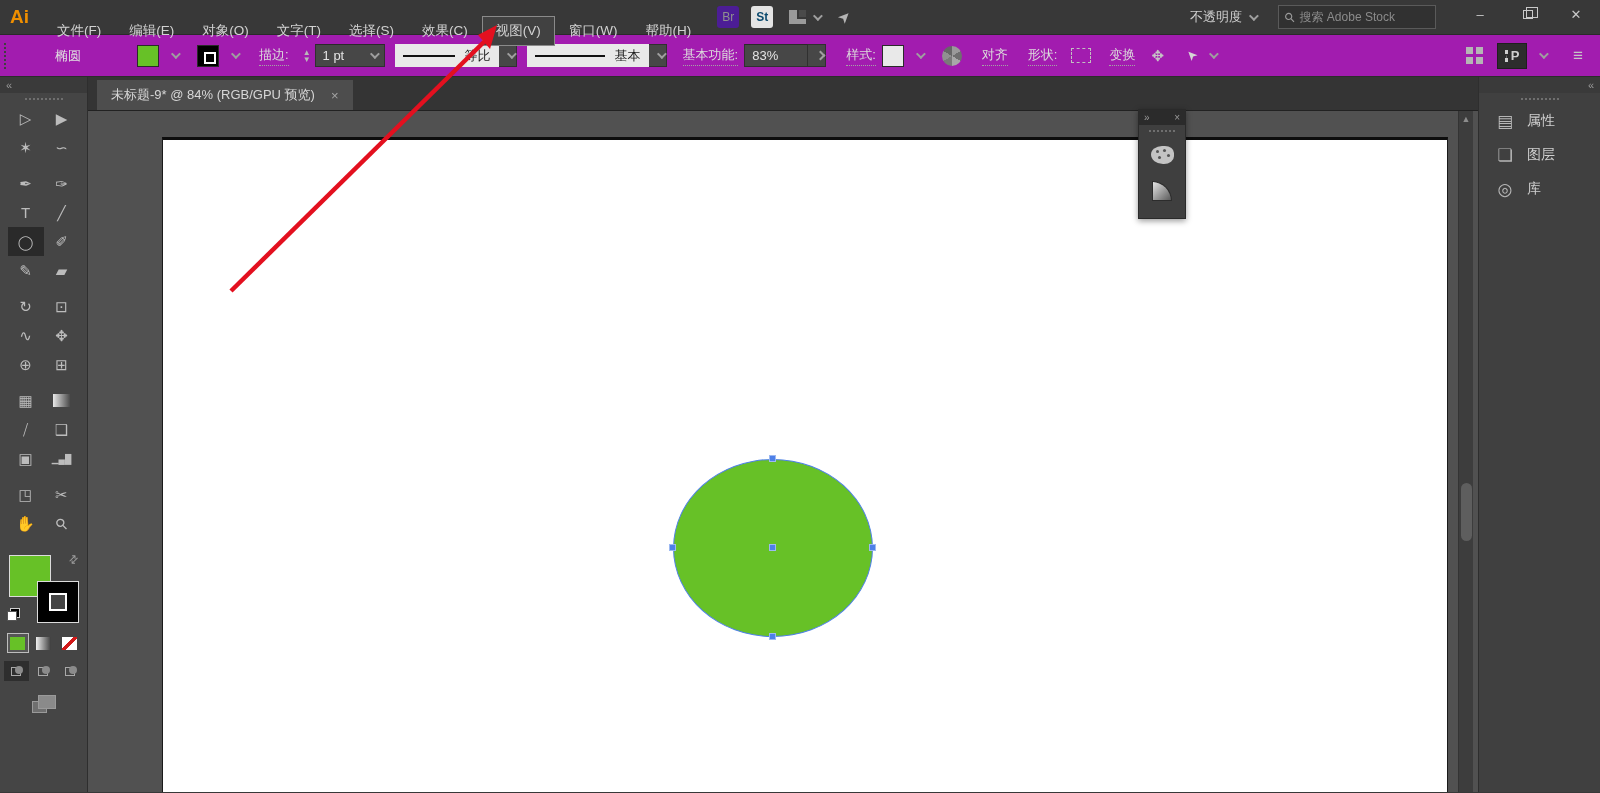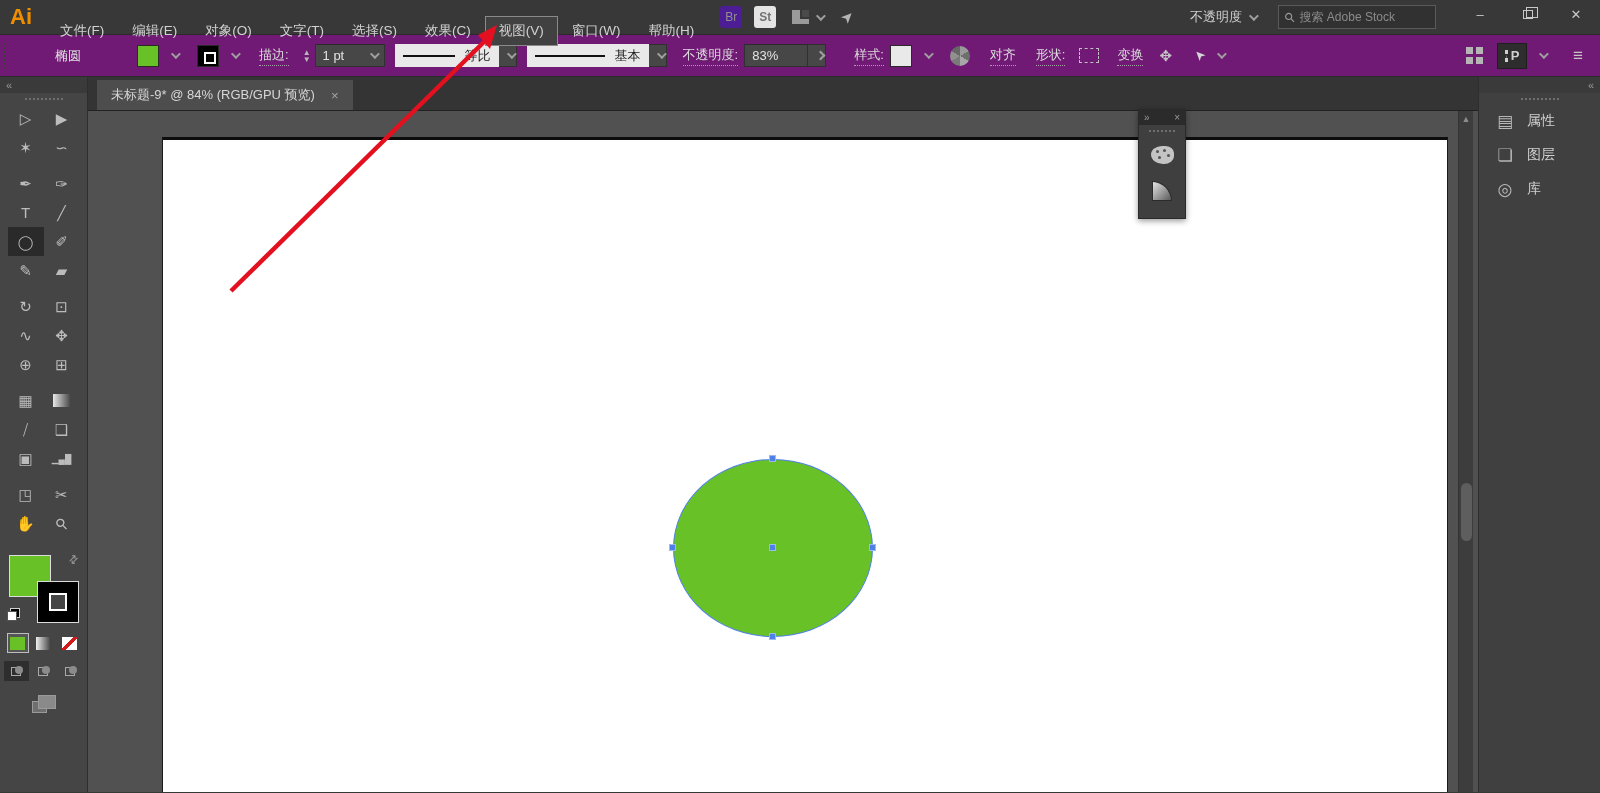--- a/index.html
+++ b/index.html
@@ -3,44 +3,44 @@
 <meta charset="utf-8">
 <style>
   html,body{margin:0;padding:0;width:1600px;height:793px;overflow:hidden;
     background:#383838;font-family:"Liberation Sans","DejaVu Sans",sans-serif;
     -webkit-font-smoothing:antialiased;}
   *{box-sizing:border-box;}
 
   
   .menubar{height:35px;background:#383838;border-bottom:1px solid #2a2a2a;
     display:flex;align-items:center;color:#d2d2d2;font-size:13.5px;position:relative;z-index:5;}
-  .ai-logo{color:#ef8f00;font-weight:bold;font-size:22px;padding:0 14px 0 10px;}
+  .ai-logo{color:#ef8f00;font-weight:bold;font-size:19px;padding:0 14px 0 10px;}
   .menu-item{padding:5px 13px;cursor:default;border:1px solid transparent;margin-top:27px;}
   .menu-item.highlighted{border:1px solid #8a8a8a;background:#414141;}
   .badge{width:22px;height:22px;border-radius:3px;display:flex;align-items:center;justify-content:center;
     font-size:12px;margin-left:12px;}
   .badge-br{background:#4c1d95;color:#8f8f8f;}
-  .badge-st{background:#e4e4e4;color:#737373;font-weight:bold;}
+  .badge-st{background:#e4e4e4;color:#0c4a6e;font-weight:bold;}
   .ws-icon{width:17px;height:14px;background:#9a9a9a;position:relative;margin-left:16px;}
   .ws-icon::after{content:"";position:absolute;right:0;top:0;width:7px;height:7px;background:#4a4a4a;border-left:2px solid #383838;border-bottom:2px solid #383838;}
   .rocket{color:#b5b5b5;font-size:15px;display:inline-block;transform:rotate(-45deg);margin-left:18px;}
   .chev{width:7px;height:7px;border-right:2px solid #9f9f9f;border-bottom:2px solid #9f9f9f;
     display:inline-block;transform:rotate(45deg) translateY(-2px);margin-left:7px;}
   .chev.right{transform:rotate(-45deg);}
   .workspace{margin-left:auto;display:flex;align-items:center;font-size:13px;color:#cfcfcf;}
   .searchbox{display:flex;align-items:center;margin-left:22px;width:158px;height:24px;
     border:1px solid #5a5a5a;background:#313131;color:#8b8b8b;font-size:12px;padding:0 6px;}
   .search-glyph{display:inline-block;transform:rotate(-45deg);font-size:13px;color:#9a9a9a;margin-right:5px;}
   .winbtns{display:flex;margin-left:20px;height:28px;align-self:flex-start;}
   .winbtn{width:48px;height:28px;display:flex;align-items:center;justify-content:center;color:#c9c9c9;font-size:13px;}
   .restore-ico{width:10px;height:9px;border:1px solid #c9c9c9;position:relative;background:#383838;}
   .restore-ico::before{content:"";position:absolute;left:2px;top:-4px;width:10px;height:9px;border:1px solid #c9c9c9;}
 
   
-  .optionsbar{height:42px;background:#701a75;border-bottom:1px solid #2c2c2c;display:flex;
+  .optionsbar{height:42px;background:#a21caf;border-bottom:1px solid #2c2c2c;display:flex;
     align-items:center;color:#dcdcdc;font-size:13px;position:relative;z-index:4;}
   .opt-label{margin:0 6px;white-space:nowrap;}
   .opt-label.linked{border-bottom:1px dotted #a5a5a5;padding-bottom:1px;}
   .ctx-label{margin-left:44px;margin-right:56px;color:#e0e0e0;}
   .swatch{width:22px;height:22px;border:1px solid #2a2a2a;display:inline-block;}
   .swatch.fill{background:#67c127;}
   .swatch.strokeblk{background:#000;position:relative;}
   .swatch.strokeblk::after{content:"";position:absolute;left:6px;top:6px;width:8px;height:8px;border:2px solid #fff;}
   .swatch.white{background:#e9e9e9;}
   .chevbtn{padding:4px 5px;display:inline-flex;align-items:center;}
@@ -224,29 +224,29 @@
     </span>
 
   <span class="dd-preview">
     <span class="dd-line" style="width:70px;"></span>
     <span>基本</span>
   </span>
     <span class="expandbtn">
       <span class="chev"></span>
     </span>
 
-  <span class="opt-label linked" style="margin-left:16px;">不透明度:</span>
+  <span class="opt-label linked" style="margin-left:16px;">基本功能:</span>
   <span class="field" style="width:64px;">
       <span>83%</span>
     </span>
   <span class="expandbtn">
       <span class="chev right"></span>
     </span>
 
-  <span class="opt-label linked" style="margin-left:28px;">样式:</span>
+  <span class="opt-label linked" style="margin-left:20px;">样式:</span>
   <span class="swatch white"></span>
   <span class="chevbtn">
       <span class="chev"></span>
     </span>
 
   <span class="wheel"></span>
 
   <span class="opt-label linked">对齐</span>
   <span class="opt-label linked" style="margin-left:14px;">形状:</span>
   <span class="bbox-ico"></span>

